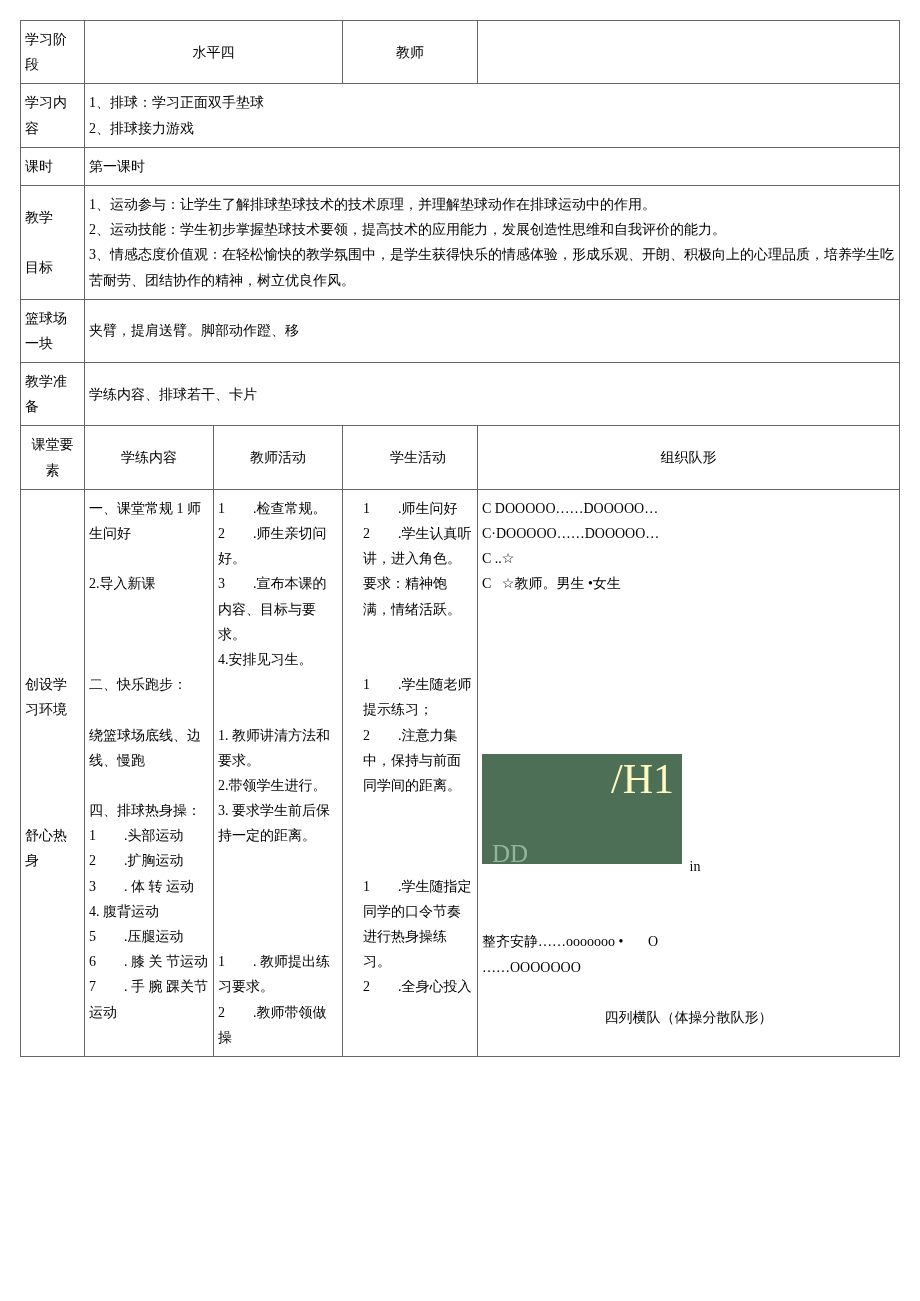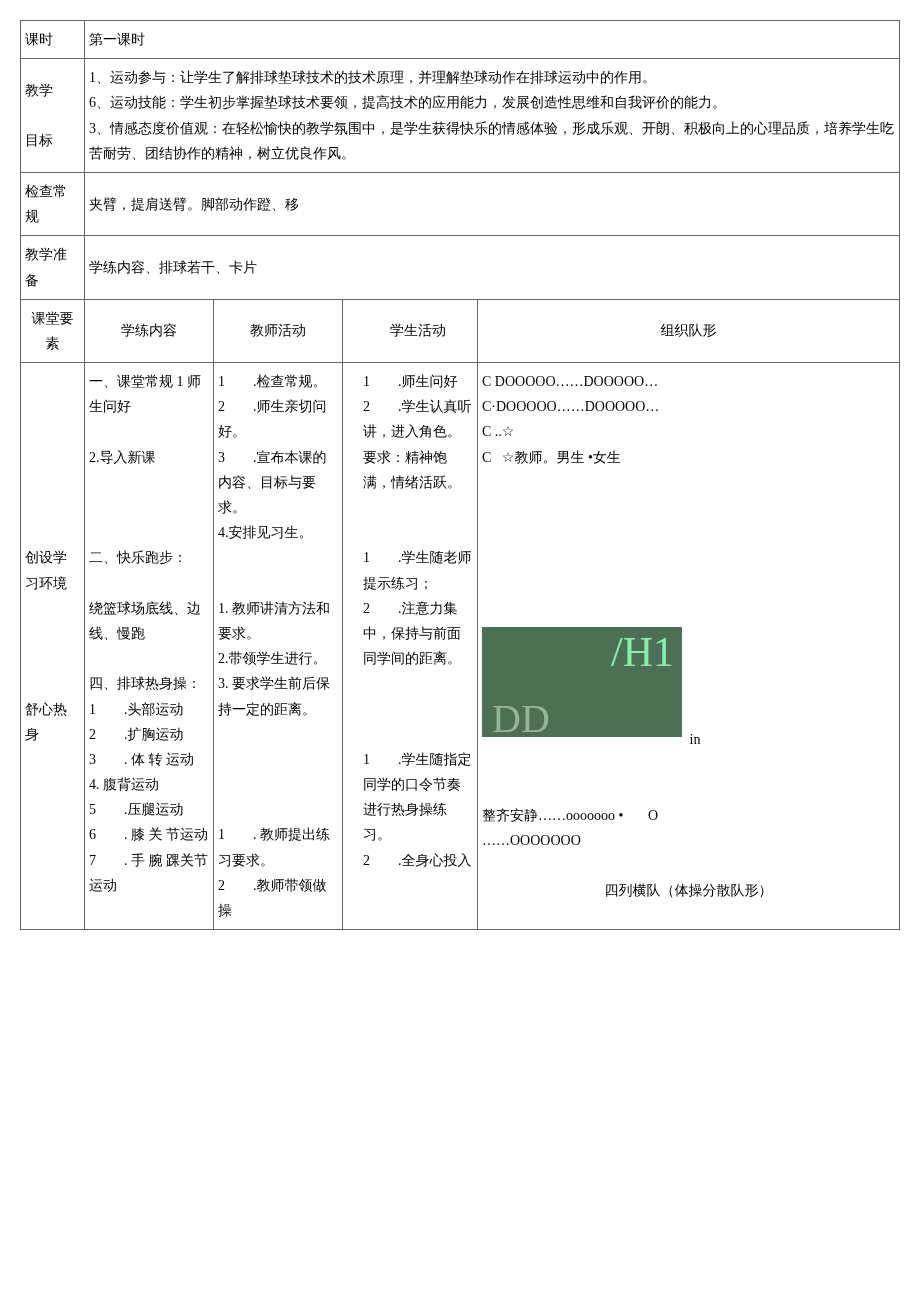--- a/index.html
+++ b/index.html
@@ -46,67 +46,80 @@
     position: relative;
     margin: 6px 0;
     display: inline-block;
   }
   .green-box .h1text {
     position: absolute;
     right: 8px;
     top: 4px;
     font-size: 42px;
     font-weight: normal;
-    color: #86efac;
+    color: #fef9c3;
     line-height: 1;
   }
   .green-box .pp {
     position: absolute;
     left: 10px;
     bottom: -2px;
-    font-size: 40px;
+    font-size: 25px;
     color: #94b59a;
     line-height: 1;
   }
   .in-label {
     display: inline-block;
     vertical-align: middle;
     font-weight: normal;
     margin-left: 4px;
   }
 </style>
 </head>
 <body>
 
 <div class="page">
 <table>
 
   <tbody>
-
+        <tr>
+    <td class="label-cell vmid">学习阶段</td>
+    <td class="center vmid" colspan="2">水平四</td>
+    <td class="center vmid">教师</td>
+    <td></td>
+  </tr>
+
+  <tr>
+    <td class="label-cell vmid">学习内容</td>
+    <td colspan="4">
+      <div>1、排球：学习正面双手垫球</div>
+      <div>2、排球接力游戏</div>
+    </td>
+  </tr>
 
   <tr>
     <td class="label-cell vmid">课时</td>
     <td colspan="4">第一课时</td>
   </tr>
 
   <tr>
     <td class="label-cell vmid">
       <div>教学</div>
       <br>
       <div>目标</div>
     </td>
     <td colspan="4">
       <div>1、运动参与：让学生了解排球垫球技术的技术原理，并理解垫球动作在排球运动中的作用。</div>
-      <div>6、运动技能：学生初步掌握垫球技术要领，提高技术的应用能力，发展创造性思维和自我评价的能力。</div>
+      <div>2、运动技能：学生初步掌握垫球技术要领，提高技术的应用能力，发展创造性思维和自我评价的能力。</div>
       <div>3、情感态度价值观：在轻松愉快的教学氛围中，是学生获得快乐的情感体验，形成乐观、开朗、积极向上的心理品质，培养学生吃苦耐劳、团结协作的精神，树立优良作风。</div>
     </td>
   </tr>
 
   <tr>
-    <td class="label-cell vmid">检查常规</td>
+    <td class="label-cell vmid">篮球场一块</td>
     <td colspan="4" class="vmid">夹臂，提肩送臂。脚部动作蹬、移</td>
   </tr>
 
 
   <tr>
     <td class="label-cell vmid">教学准备</td>
     <td colspan="4" class="vmid">学练内容、排球若干、卡片</td>
   </tr>
 
   <tr>

